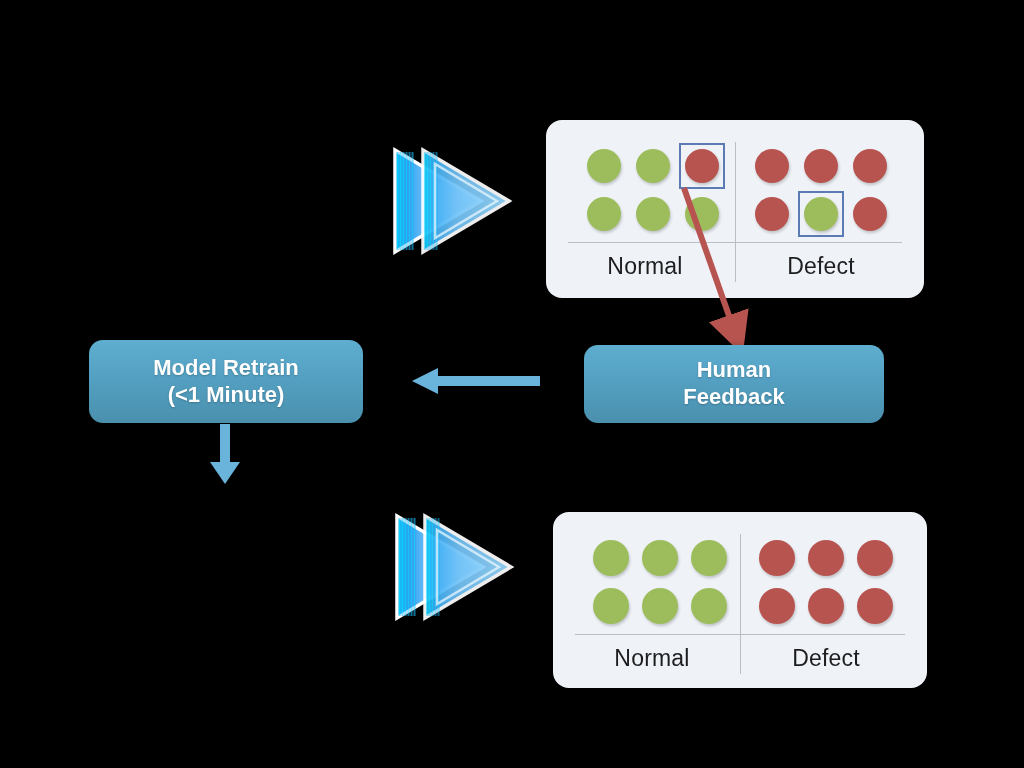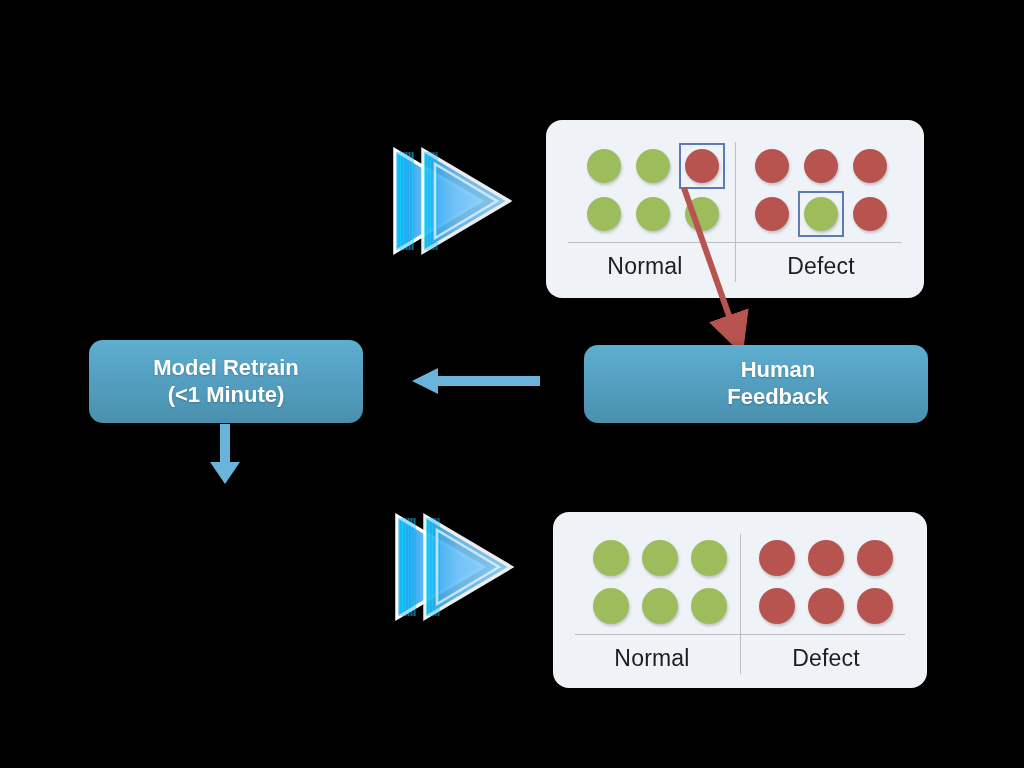--- a/index.html
+++ b/index.html
@@ -199,21 +199,21 @@
       </defs>
       <line x1="14" y1="8" x2="64" y2="150" stroke="#b85450" stroke-width="6" marker-end="url(#redhead)"></line>
     </svg>
   </div>
 
   <div class="procbox" style="left:89px; top:340px; width:274px; height:83px;">
     <div class="txt">Model Retrain
 (&lt;1 Minute)</div>
   </div>
 
-  <div class="procbox" style="left:584px; top:345px; width:300px; height:78px;padding-left:44px;">
+  <div class="procbox" style="left:584px; top:345px; width:300px; height:78px;">
     <div class="txt">Human
 Feedback</div>
   </div>
 
   <div class="arrow" style="left:412px; top:368px; width:128px; height:26px;">
     <svg width="128" height="26" viewBox="0 0 128 26">
       <polygon points="0,13 26,0 26,26" fill="#6ab4dc"></polygon>
       <rect x="24" y="8" width="104" height="10" fill="#6ab4dc"></rect>
     </svg>
   </div>

